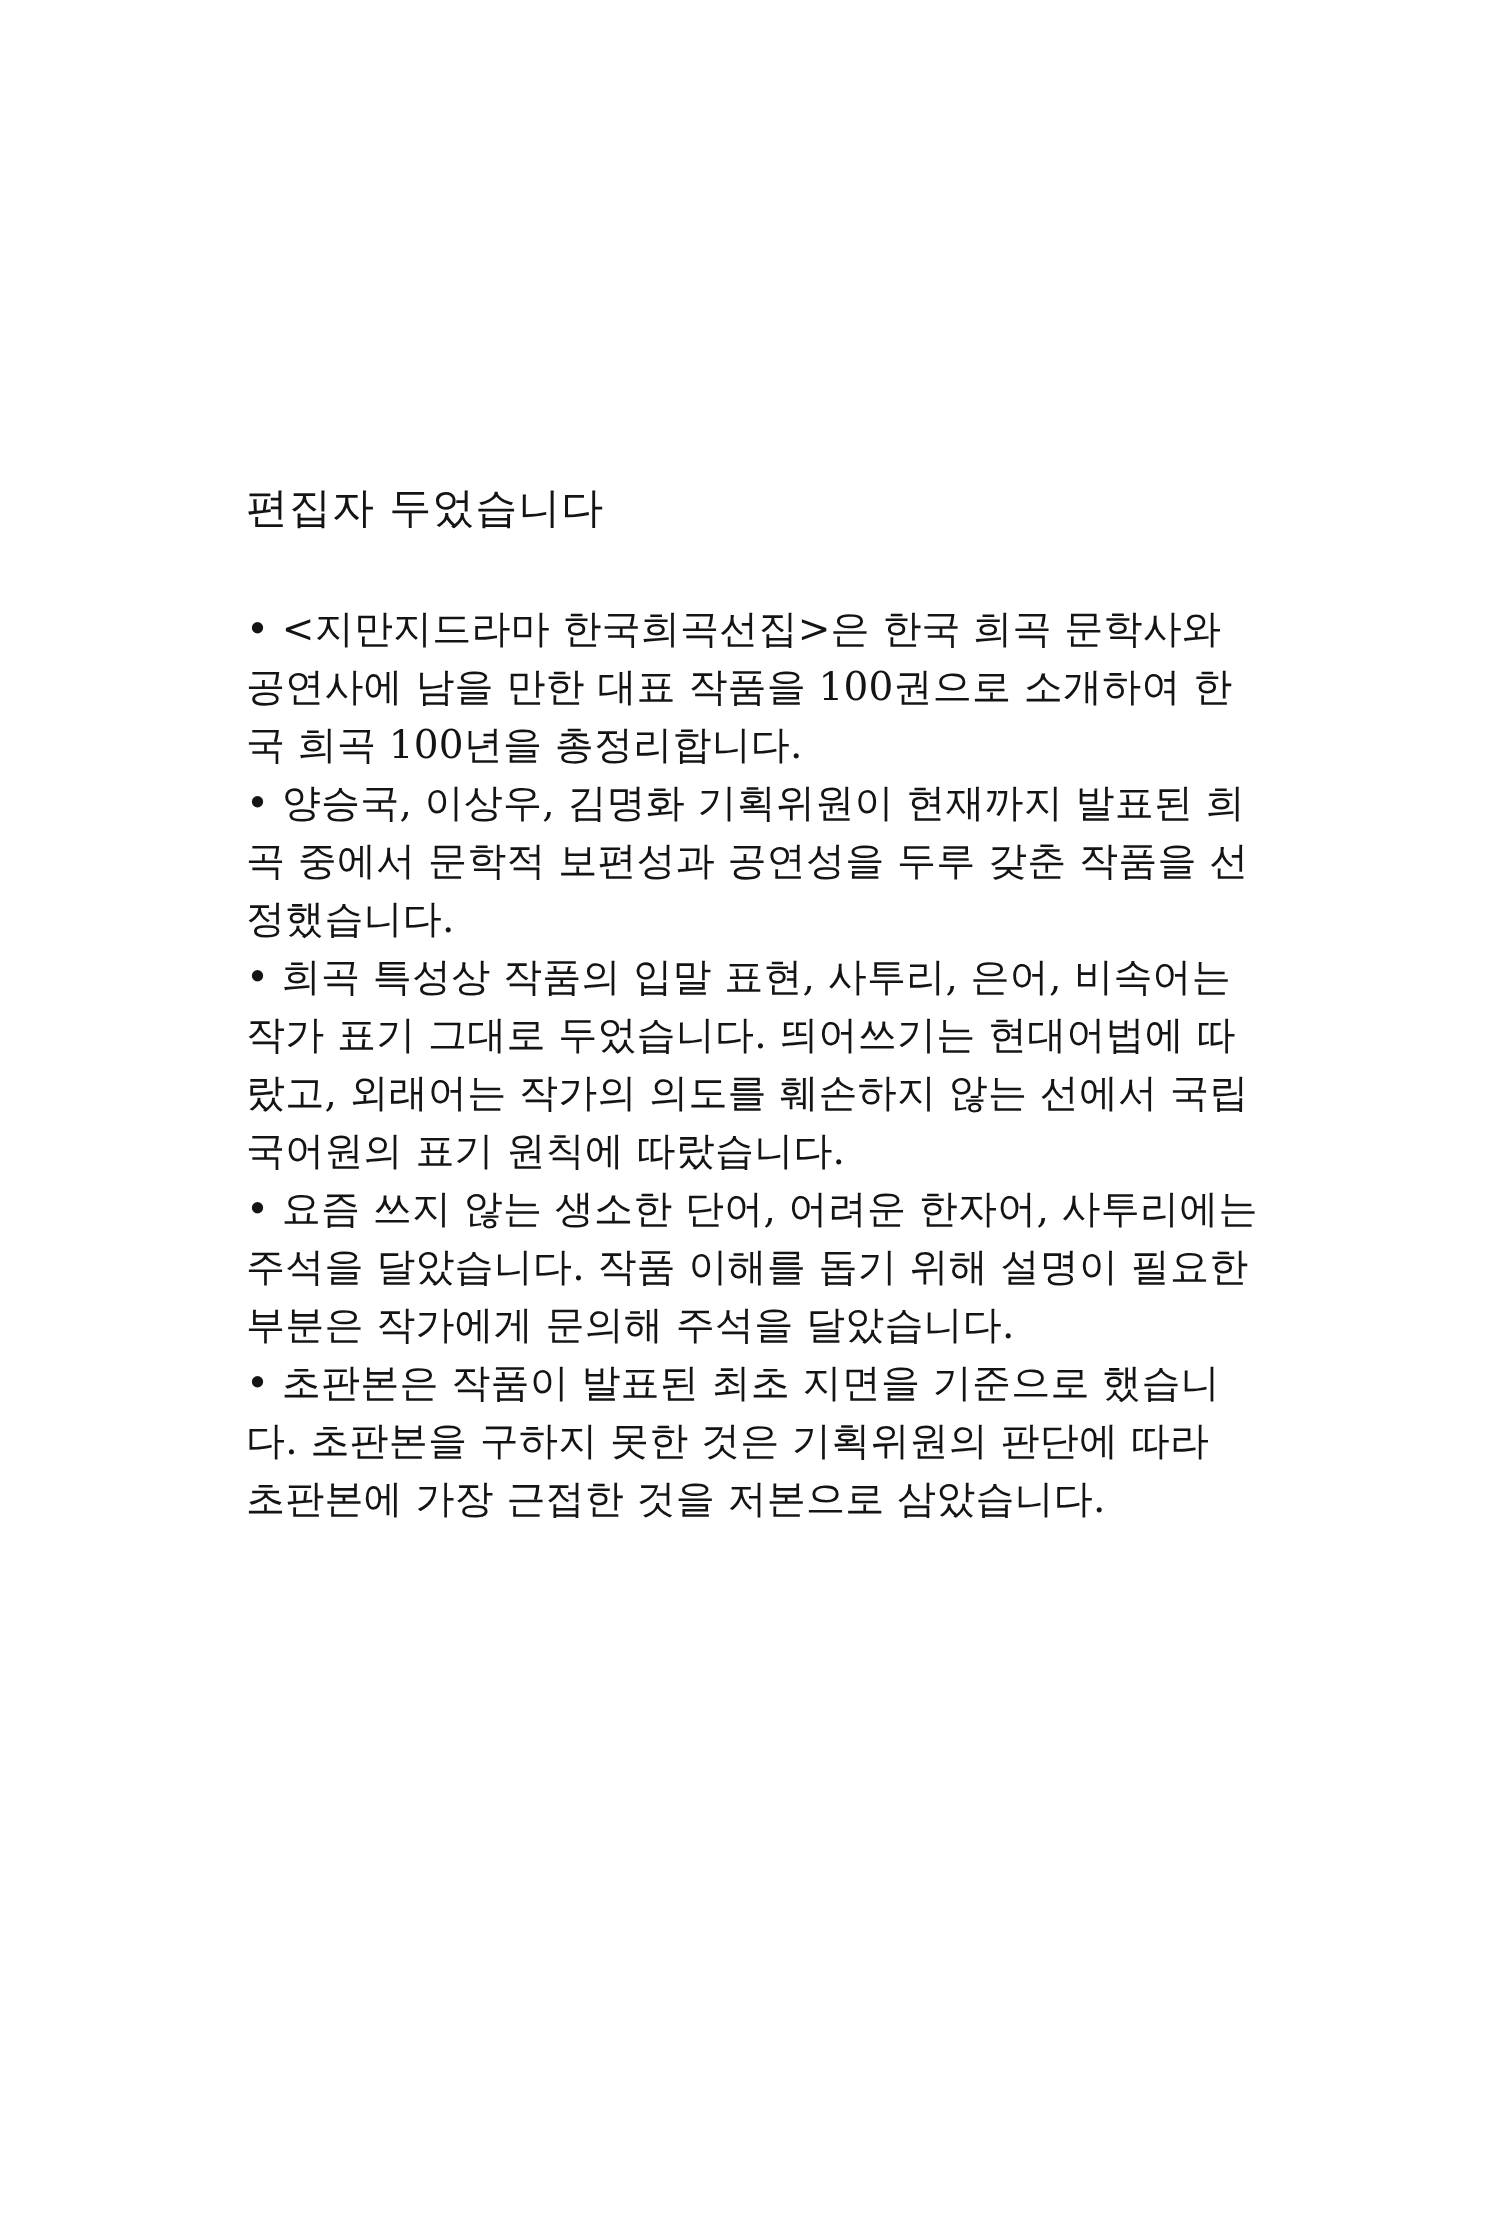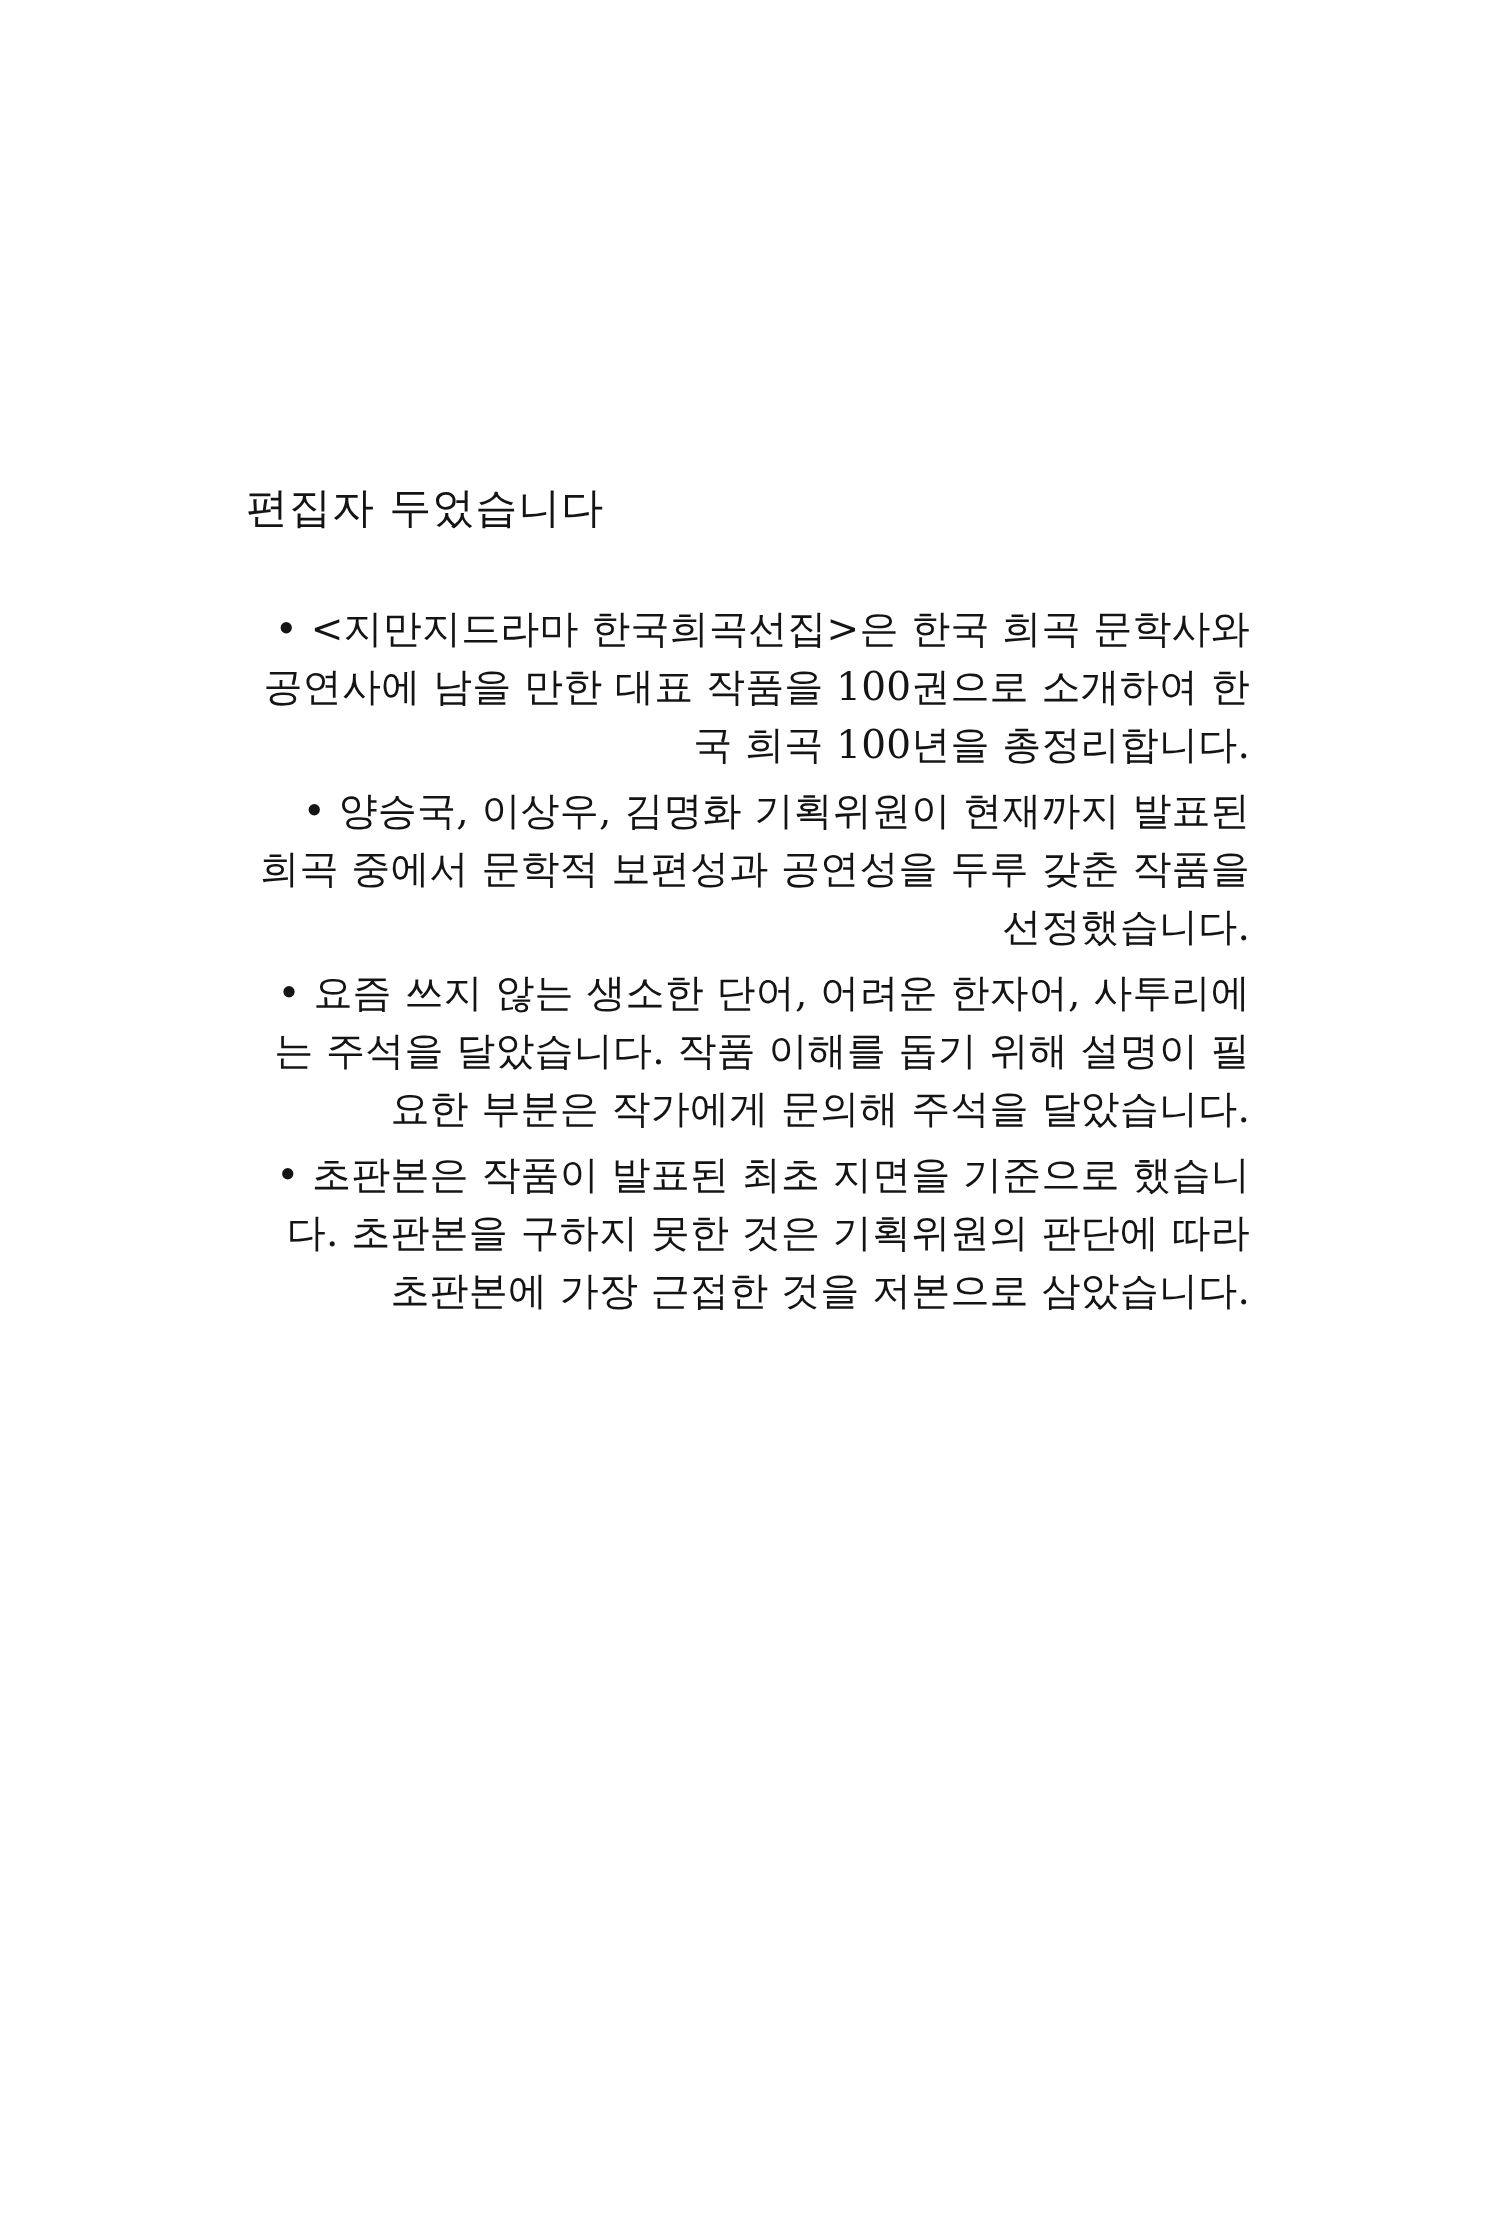--- a/index.html
+++ b/index.html
@@ -22,39 +22,40 @@
     font-size: 42px;
     font-weight: 400;
     line-height: 52px;
     letter-spacing: 1px;
     color: #141414;
   }
   .notes {
     width: 1012px;
   }
   .note-item {
-    margin: 8px;
+    margin: 0;
     font-size: 39px;
     font-weight: 400;
     line-height: 58px;
     letter-spacing: 0.2px;
-    text-align: right;
+    text-align: left;
     word-break: normal;
     overflow-wrap: break-word;
     color: #141414;
   }
   .bullet-marker {
     display: inline;
   }
 </style>
 </head>
 <body>
 
 <div class="page">
   <h1 class="page-title">편집자 두었습니다</h1>
 
   <div class="notes">
     <p class="note-item"><span class="bullet-marker">•</span> <span>&lt;지만지드라마 한국희곡선집&gt;은 한국 희곡 문학사와 공연사에 남을 만한 대표 작품을 100권으로 소개하여 한국 희곡 100년을 총정리합니다.</span></p>
     <p class="note-item"><span class="bullet-marker">•</span> <span>양승국, 이상우, 김명화 기획위원이 현재까지 발표된 희곡 중에서 문학적 보편성과 공연성을 두루 갖춘 작품을 선정했습니다.</span></p>
+    <p class="note-item"><span class="bullet-marker">•</span> <span>희곡 특성상 작품의 입말 표현, 사투리, 은어, 비속어는 작가 표기 그대로 두었습니다. 띄어쓰기는 현대어법에 따랐고, 외래어는 작가의 의도를 훼손하지 않는 선에서 국립국어원의 표기 원칙에 따랐습니다.</span></p>
     <p class="note-item"><span class="bullet-marker">•</span> <span>요즘 쓰지 않는 생소한 단어, 어려운 한자어, 사투리에는 주석을 달았습니다. 작품 이해를 돕기 위해 설명이 필요한 부분은 작가에게 문의해 주석을 달았습니다.</span></p>
     <p class="note-item"><span class="bullet-marker">•</span> <span>초판본은 작품이 발표된 최초 지면을 기준으로 했습니다. 초판본을 구하지 못한 것은 기획위원의 판단에 따라 초판본에 가장 근접한 것을 저본으로 삼았습니다.</span></p>
   </div>
 </div>
 
 </body></html>

